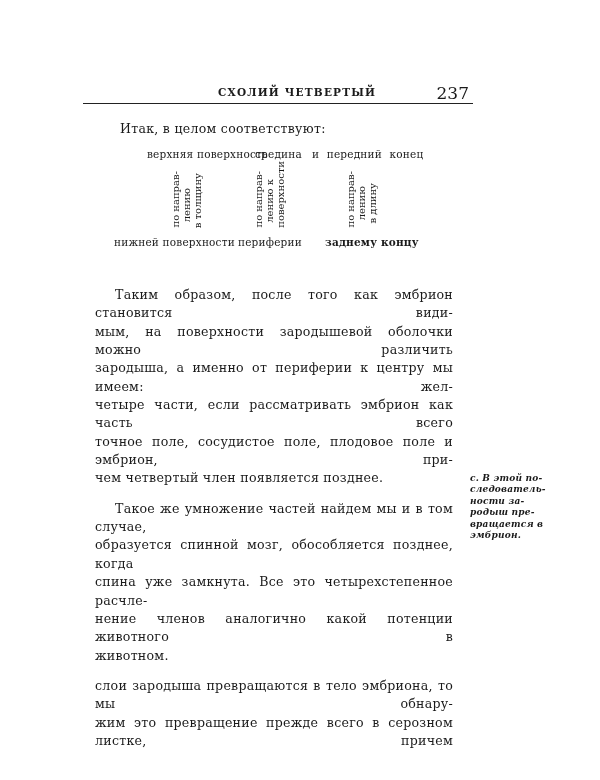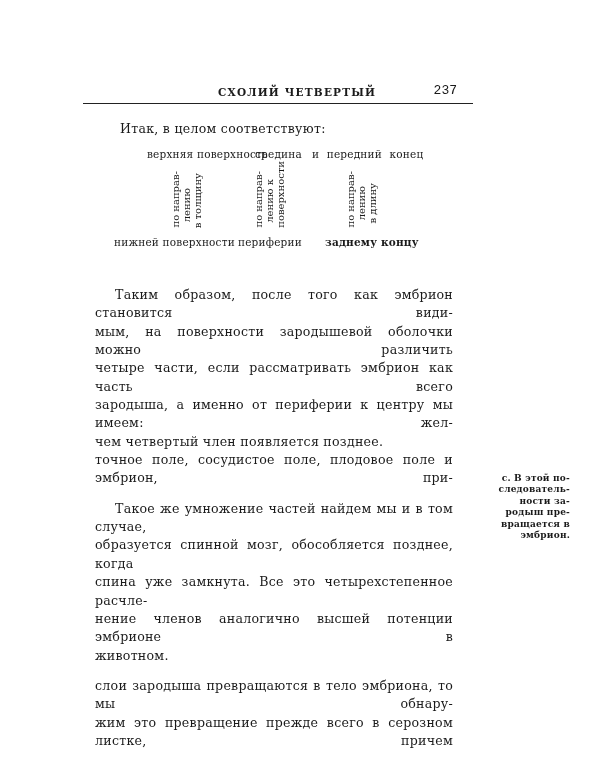--- a/index.html
+++ b/index.html
@@ -11,21 +11,21 @@
     }
     .page { position: absolute; left: 0; top: 0; width: 600px; height: 780px; }
     .running-head {
       position: absolute; left: 83px; top: 86px; width: 390px; height: 16px;
     }
     .running-title {
       position: absolute; left: 135px; top: 0; font-size: 10.5px; letter-spacing: 1.2px;
       font-weight: bold; white-space: nowrap;
     }
     .page-number {
-      position: absolute; right: 16px; top: -3px; font-size: 13px; white-space: nowrap; font-family: Liberation Mono, monospace;
+      position: absolute; right: 4px; top: -3px; font-size: 17px; white-space: nowrap;
     }
     .head-rule {
       position: absolute; left: 83px; top: 103px; width: 390px; height: 0;
       border-top: 1.3px solid #222;
     }
     .intro-line {
       position: absolute; left: 120px; top: 121px; font-size: 12.5px; letter-spacing: 0.3px;
       white-space: nowrap;
     }
     .diagram-top, .diagram-bottom {
@@ -42,22 +42,23 @@
     .body-text {
       position: absolute; left: 83px; top: 274px; width: 382px;
       font-size: 12.6px; line-height: 18.35px; letter-spacing: 0.25px;
     }
     .para { margin: 12px; text-align: justify; text-align-last: left; }
     .para .line { display: block; text-align: justify; text-align-last: justify; }
     .para .line.last { text-align-last: left; }
     .para .line.indent { text-indent: 20px; }
     .margin-note {
       position: absolute; left: 470px; top: 473px; width: 100px;
-      font-size: 9px; line-height: 11.4px; text-align: right; font-weight: bold;
+      font-size: 9px; line-height: 11.4px; text-align: left; font-weight: bold;
       letter-spacing: 0.2px;
+      font-style: italic;
     }
     .margin-note .line { display: block; white-space: nowrap; }
   </style>
 </head>
 <body>
 
 <div class="page">
 
   <div class="running-head">
     <span class="running-title">СХОЛИЙ ЧЕТВЕРТЫЙ</span>
@@ -88,30 +89,30 @@
   </div>
 
   <span class="diagram-bottom" style="left:114px; top:236px;">нижней поверхности</span>
   <span class="diagram-bottom" style="left:238px; top:236px;">периферии</span>
   <span class="diagram-bottom" style="left:325px; top:236px;font-weight:bold;">заднему концу</span>
 
   <div class="body-text">
     <p class="para">
       <span class="line indent">Таким образом, после того  как эмбрион становится види-</span>
       <span class="line">мым, на поверхности зародышевой оболочки можно различить</span>
+      <span class="line">зародыша, а именно от периферии к центру мы имеем: жел-</span>
       <span class="line">четыре части, если рассматривать эмбрион как часть всего</span>
-      <span class="line">зародыша, а именно от периферии к центру мы имеем: жел-</span>
+      <span class="line">точное поле, сосудистое поле, плодовое поле и эмбрион, при-</span>
       <span class="line last">чем четвертый член появляется позднее.</span>
-      <span class="line">точное поле, сосудистое поле, плодовое поле и эмбрион, при-</span>
     </p>
     <p class="para">
       <span class="line indent">Такое же умножение частей найдем мы и в том случае,</span>
       <span class="line">образуется спинной мозг, обособляется позднее, когда</span>
       <span class="line">спина уже замкнута. Все это четырехстепенное расчле-</span>
-      <span class="line">нение членов аналогично высшей потенции эмбрионе в</span>
+      <span class="line">нение членов аналогично какой потенции животного в</span>
       <span class="line last">животном.</span>
     </p>
     <p class="para">
       <span class="line">слои зародыша превращаются в тело эмбриона, то мы обнару-</span>
       <span class="line">жим это превращение прежде всего в серозном листке, причем</span>
 
     </p>
   </div>
 
   <div class="margin-note">

